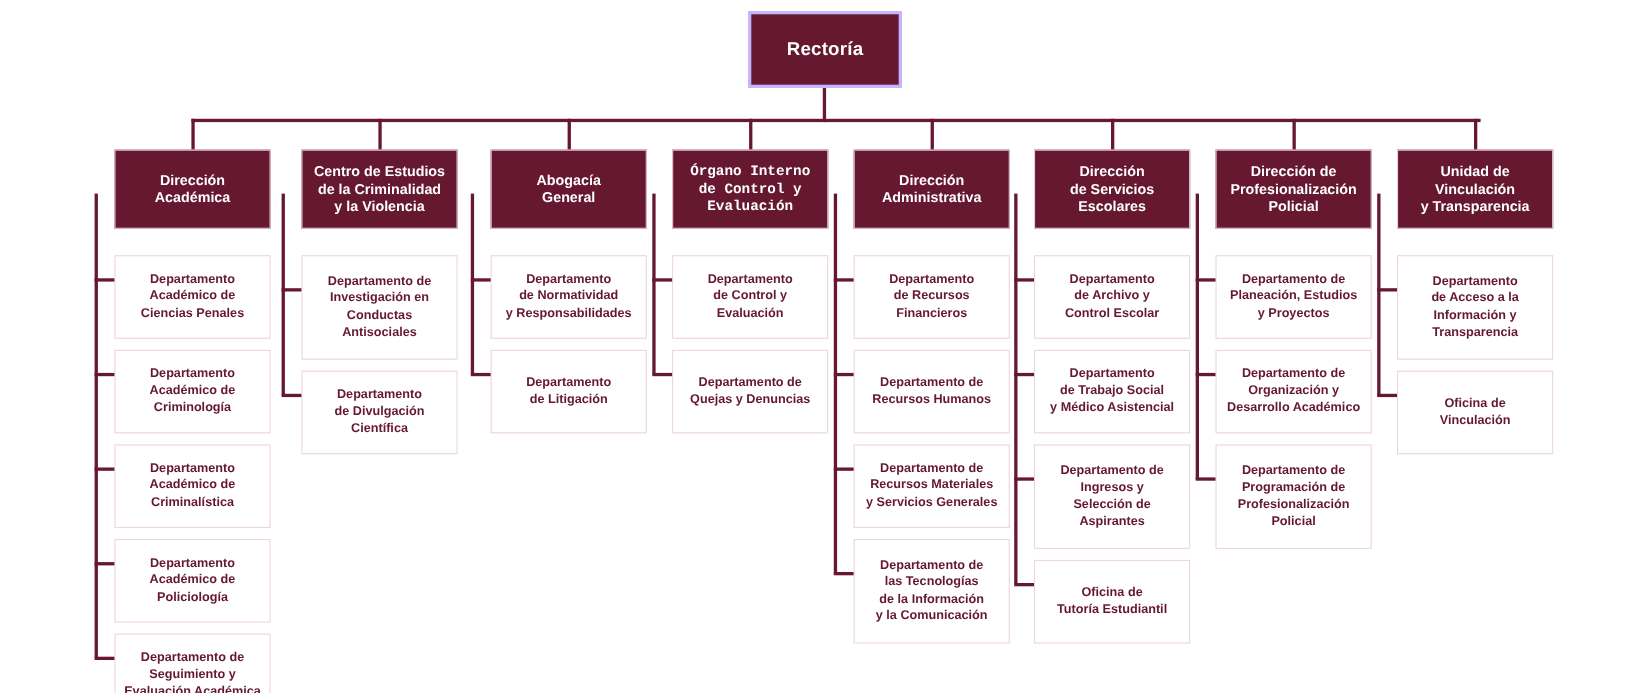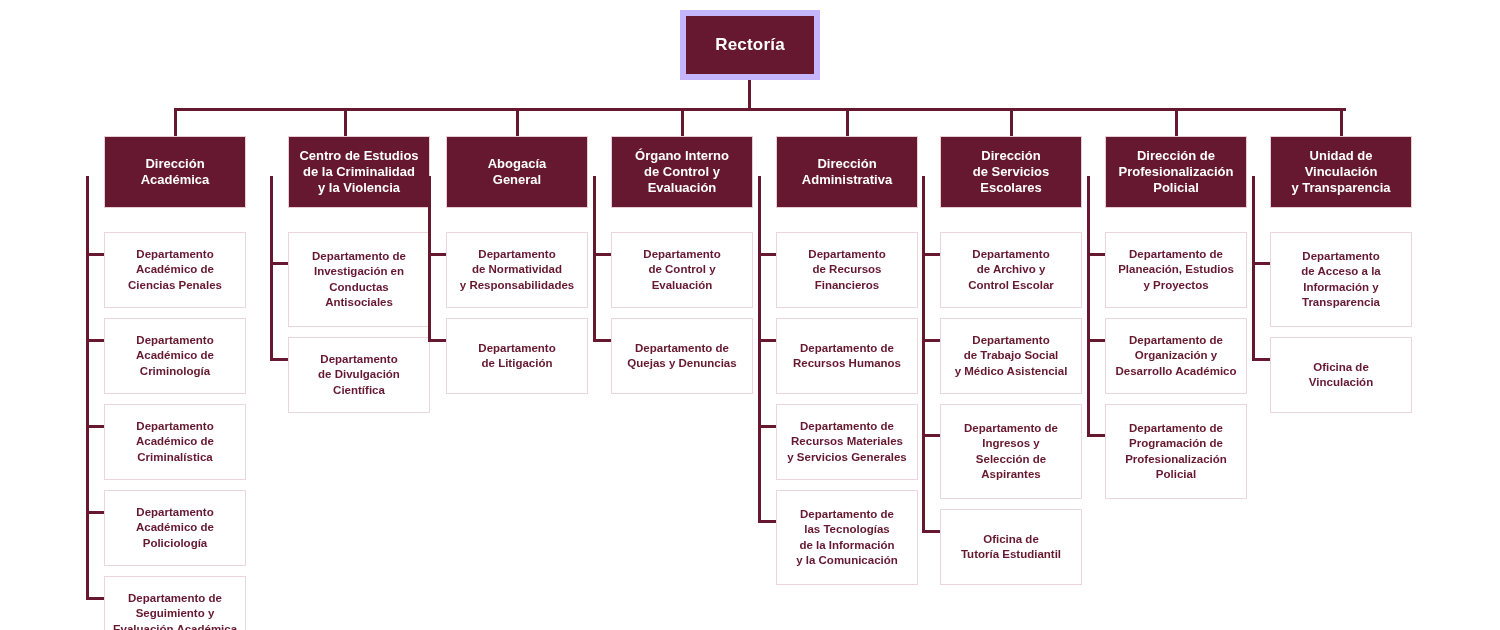--- a/index.html
+++ b/index.html
@@ -20,21 +20,21 @@
   }
 
   
   .root-node {
     position: absolute;
     left: 680px;
     top: 10px;
     width: 140px;
     height: 70px;
     background: #651830;
-    border: 6px solid #c4b5fd;
+    border: 3px solid #c4b5fd;
     box-sizing: border-box;
     display: flex;
     align-items: center;
     justify-content: center;
     color: #ffffff;
     font-size: 17px;
     font-weight: bold;
     letter-spacing: 0.2px;
     line-height: 1.18;
     text-align: center;
@@ -147,21 +147,21 @@
             <span>Departamento de<br>Seguimiento y<br>Evaluación Académica</span>
           </div>
           <div class="spine" style="left: -18px; top: -40px; height: 422px;"></div>
           <div class="stub" style="left: -18px; top: 36.5px; width: 18px;"></div>
           <div class="stub" style="left: -18px; top: 122.5px; width: 18px;"></div>
           <div class="stub" style="left: -18px; top: 208.5px; width: 18px;"></div>
           <div class="stub" style="left: -18px; top: 294.5px; width: 18px;"></div>
           <div class="stub" style="left: -18px; top: 380.5px; width: 18px;"></div>
         </div>
       </div>
-      <div class="column" style="left: 288px; width: 120px;">
+      <div class="column" style="left: 274px; width: 120px;">
         <div class="head-node" style="width: 142px;">
           <span>Centro de Estudios<br>de la Criminalidad<br>y la Violencia</span>
         </div>
         <div class="child-list" style="position: absolute; left: 0px; top: 80px; width: 142px; height: 181px;">
           <div class="child-node" style="position: absolute; left: 0px; top: 0px; width: 142px; height: 95px;">
             <span>Departamento de<br>Investigación en<br>Conductas<br>Antisociales</span>
           </div>
           <div class="child-node" style="position: absolute; left: 0px; top: 105px; width: 142px; height: 76px;">
             <span>Departamento<br>de Divulgación<br>Científica</span>
           </div>
@@ -180,21 +180,21 @@
           </div>
           <div class="child-node" style="position: absolute; left: 0px; top: 86px; width: 142px; height: 76px;">
             <span>Departamento<br>de Litigación</span>
           </div>
           <div class="spine" style="left: -18px; top: -40px; height: 164px;"></div>
           <div class="stub" style="left: -18px; top: 36.5px; width: 18px;"></div>
           <div class="stub" style="left: -18px; top: 122.5px; width: 18px;"></div>
         </div>
       </div>
       <div class="column" style="left: 611px; width: 142px;">
-        <div class="head-node" style="width: 142px;">
+        <div class="head-node" style="width: 142px; font-family: Liberation Mono, monospace;">
           <span>Órgano Interno<br>de Control y<br>Evaluación</span>
         </div>
         <div class="child-list" style="position: absolute; left: 0px; top: 80px; width: 142px; height: 162px;">
           <div class="child-node" style="position: absolute; left: 0px; top: 0px; width: 142px; height: 76px;">
             <span>Departamento<br>de Control y<br>Evaluación</span>
           </div>
           <div class="child-node" style="position: absolute; left: 0px; top: 86px; width: 142px; height: 76px;">
             <span>Departamento de<br>Quejas y Denuncias</span>
           </div>
           <div class="spine" style="left: -18px; top: -40px; height: 164px;"></div>

